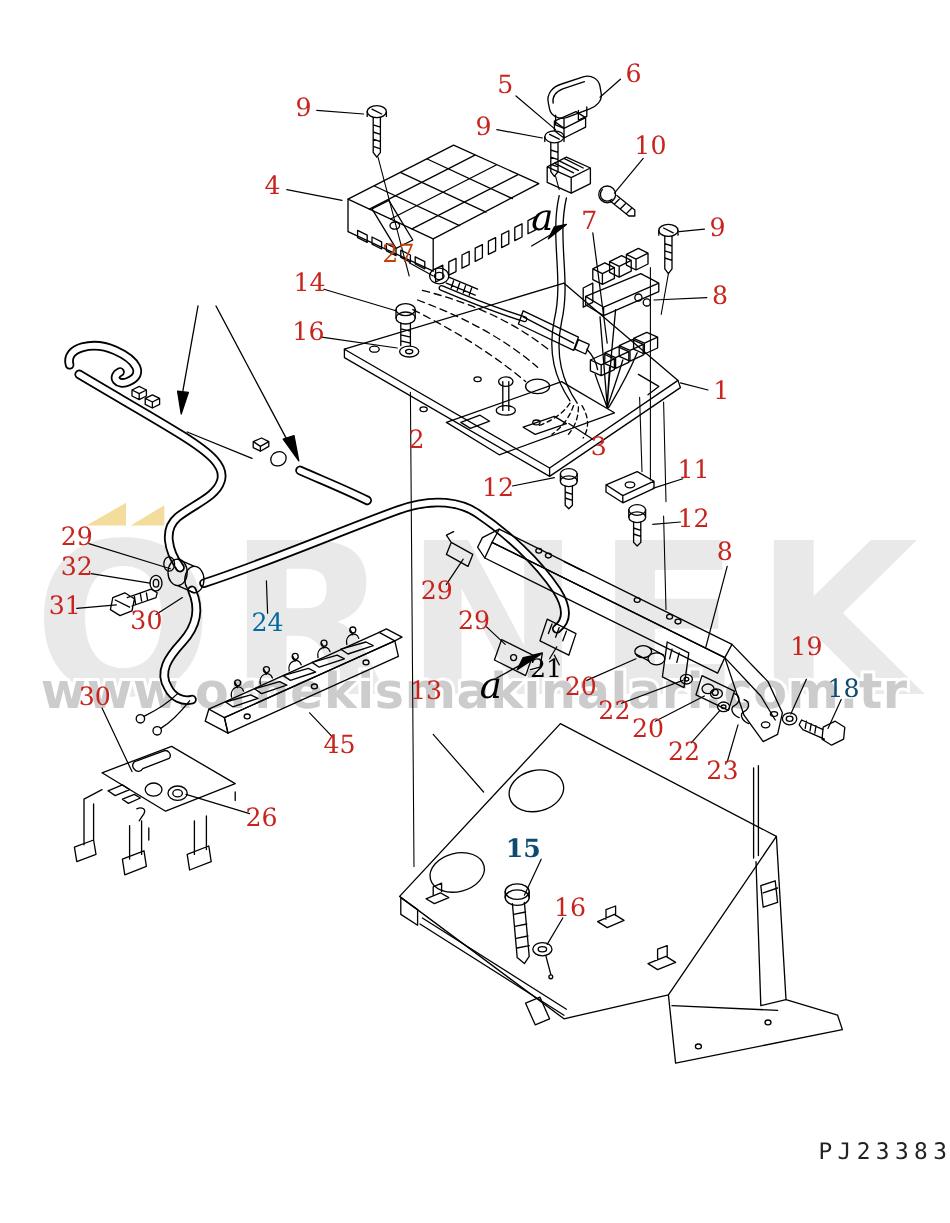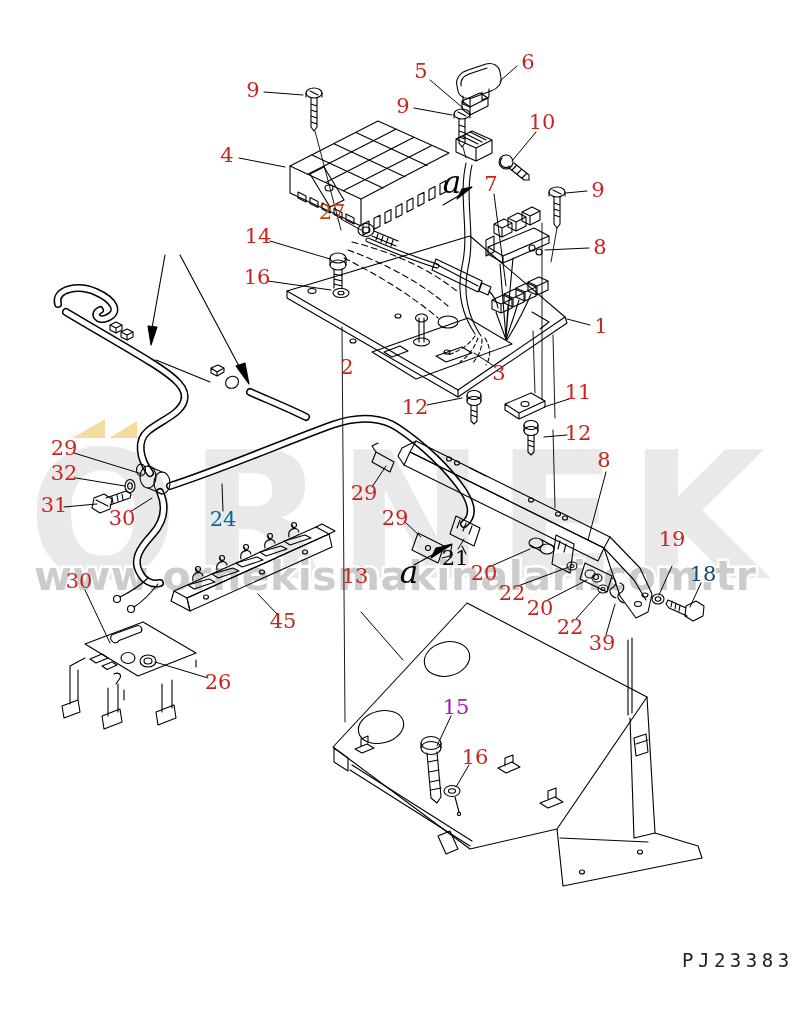--- a/index.html
+++ b/index.html
@@ -366,25 +366,25 @@
       <span class="callout" style="left: 54px; top: 505px; color: rgb(200, 36, 30);">31</span>
       <span class="callout" style="left: 122px; top: 518px; color: rgb(200, 36, 30);">30</span>
       <span class="callout" style="left: 223px; top: 519px; color: #0369a1;">24</span>
       <span class="callout" style="left: 364px; top: 493px; color: rgb(200, 36, 30);">29</span>
       <span class="callout" style="left: 395px; top: 518px; color: rgb(200, 36, 30);">29</span>
       <span class="callout" style="left: 455px; top: 558px; color: #000000;">21</span>
       <span class="callout" style="left: 484px; top: 573px; color: rgb(200, 36, 30);">20</span>
       <span class="callout" style="left: 512px; top: 593px; color: rgb(200, 36, 30);">22</span>
       <span class="callout" style="left: 540px; top: 608px; color: rgb(200, 36, 30);">20</span>
       <span class="callout" style="left: 570px; top: 627px; color: rgb(200, 36, 30);">22</span>
-      <span class="callout" style="left: 602px; top: 643px; color: rgb(200, 36, 30);">39</span>
+      <span class="callout" style="left: 602px; top: 643px; color: rgb(200, 36, 30);">23</span>
       <span class="callout" style="left: 672px; top: 539px; color: rgb(200, 36, 30);">19</span>
       <span class="callout" style="left: 703px; top: 574px; color: #0c4a6e;">18</span>
       <span class="callout" style="left: 355px; top: 576px; color: rgb(200, 36, 30);">13</span>
       <span class="callout" style="left: 79px; top: 581px; color: rgb(200, 36, 30);">30</span>
       <span class="callout" style="left: 283px; top: 621px; color: rgb(200, 36, 30);">45</span>
       <span class="callout" style="left: 218px; top: 682px; color: rgb(200, 36, 30);">26</span>
-      <span class="callout" style="left: 456px; top: 707px; color: #a21caf;">15</span>
+      <span class="callout" style="left: 436px; top: 707px; color: #0c4a6e; font-weight: bold;">15</span>
       <span class="callout" style="left: 475px; top: 757px; color: rgb(200, 36, 30);">16</span>
       <span class="detail-letter" style="left: 452px; top: 182px;">a</span>
       <span class="detail-letter" style="left: 409px; top: 572px;">a</span>
     </div>
 </div>
 
 </body></html>

